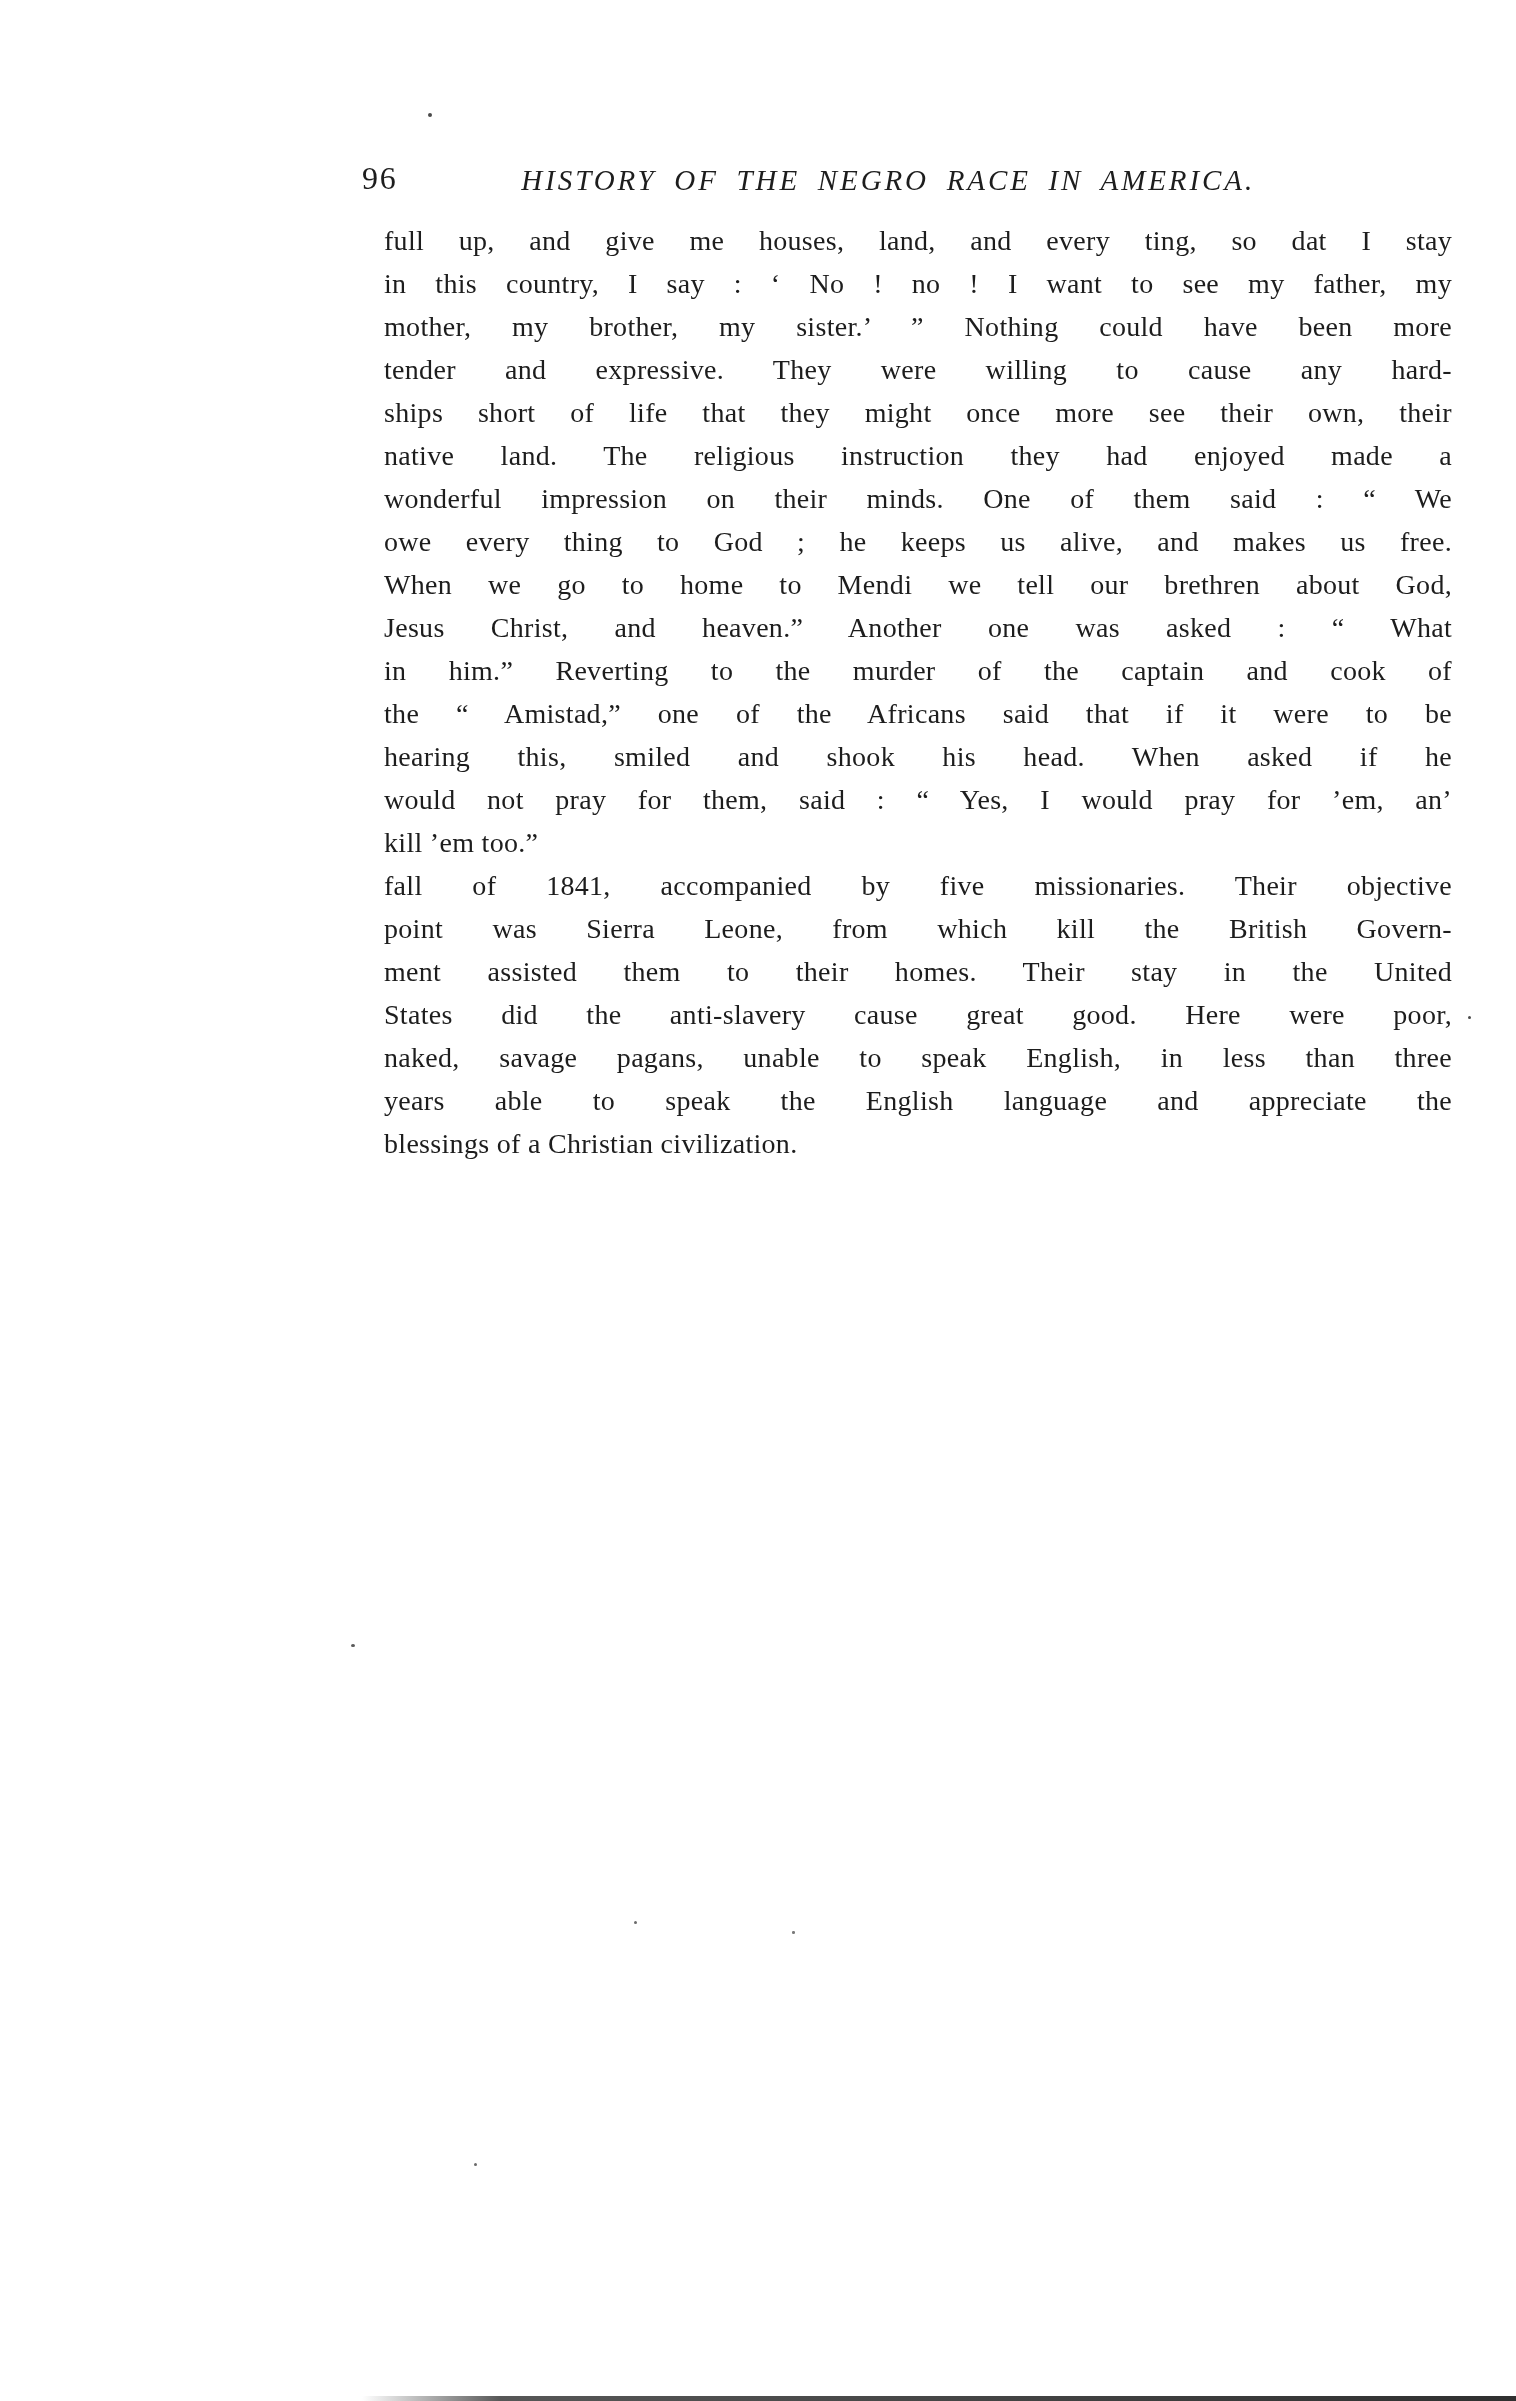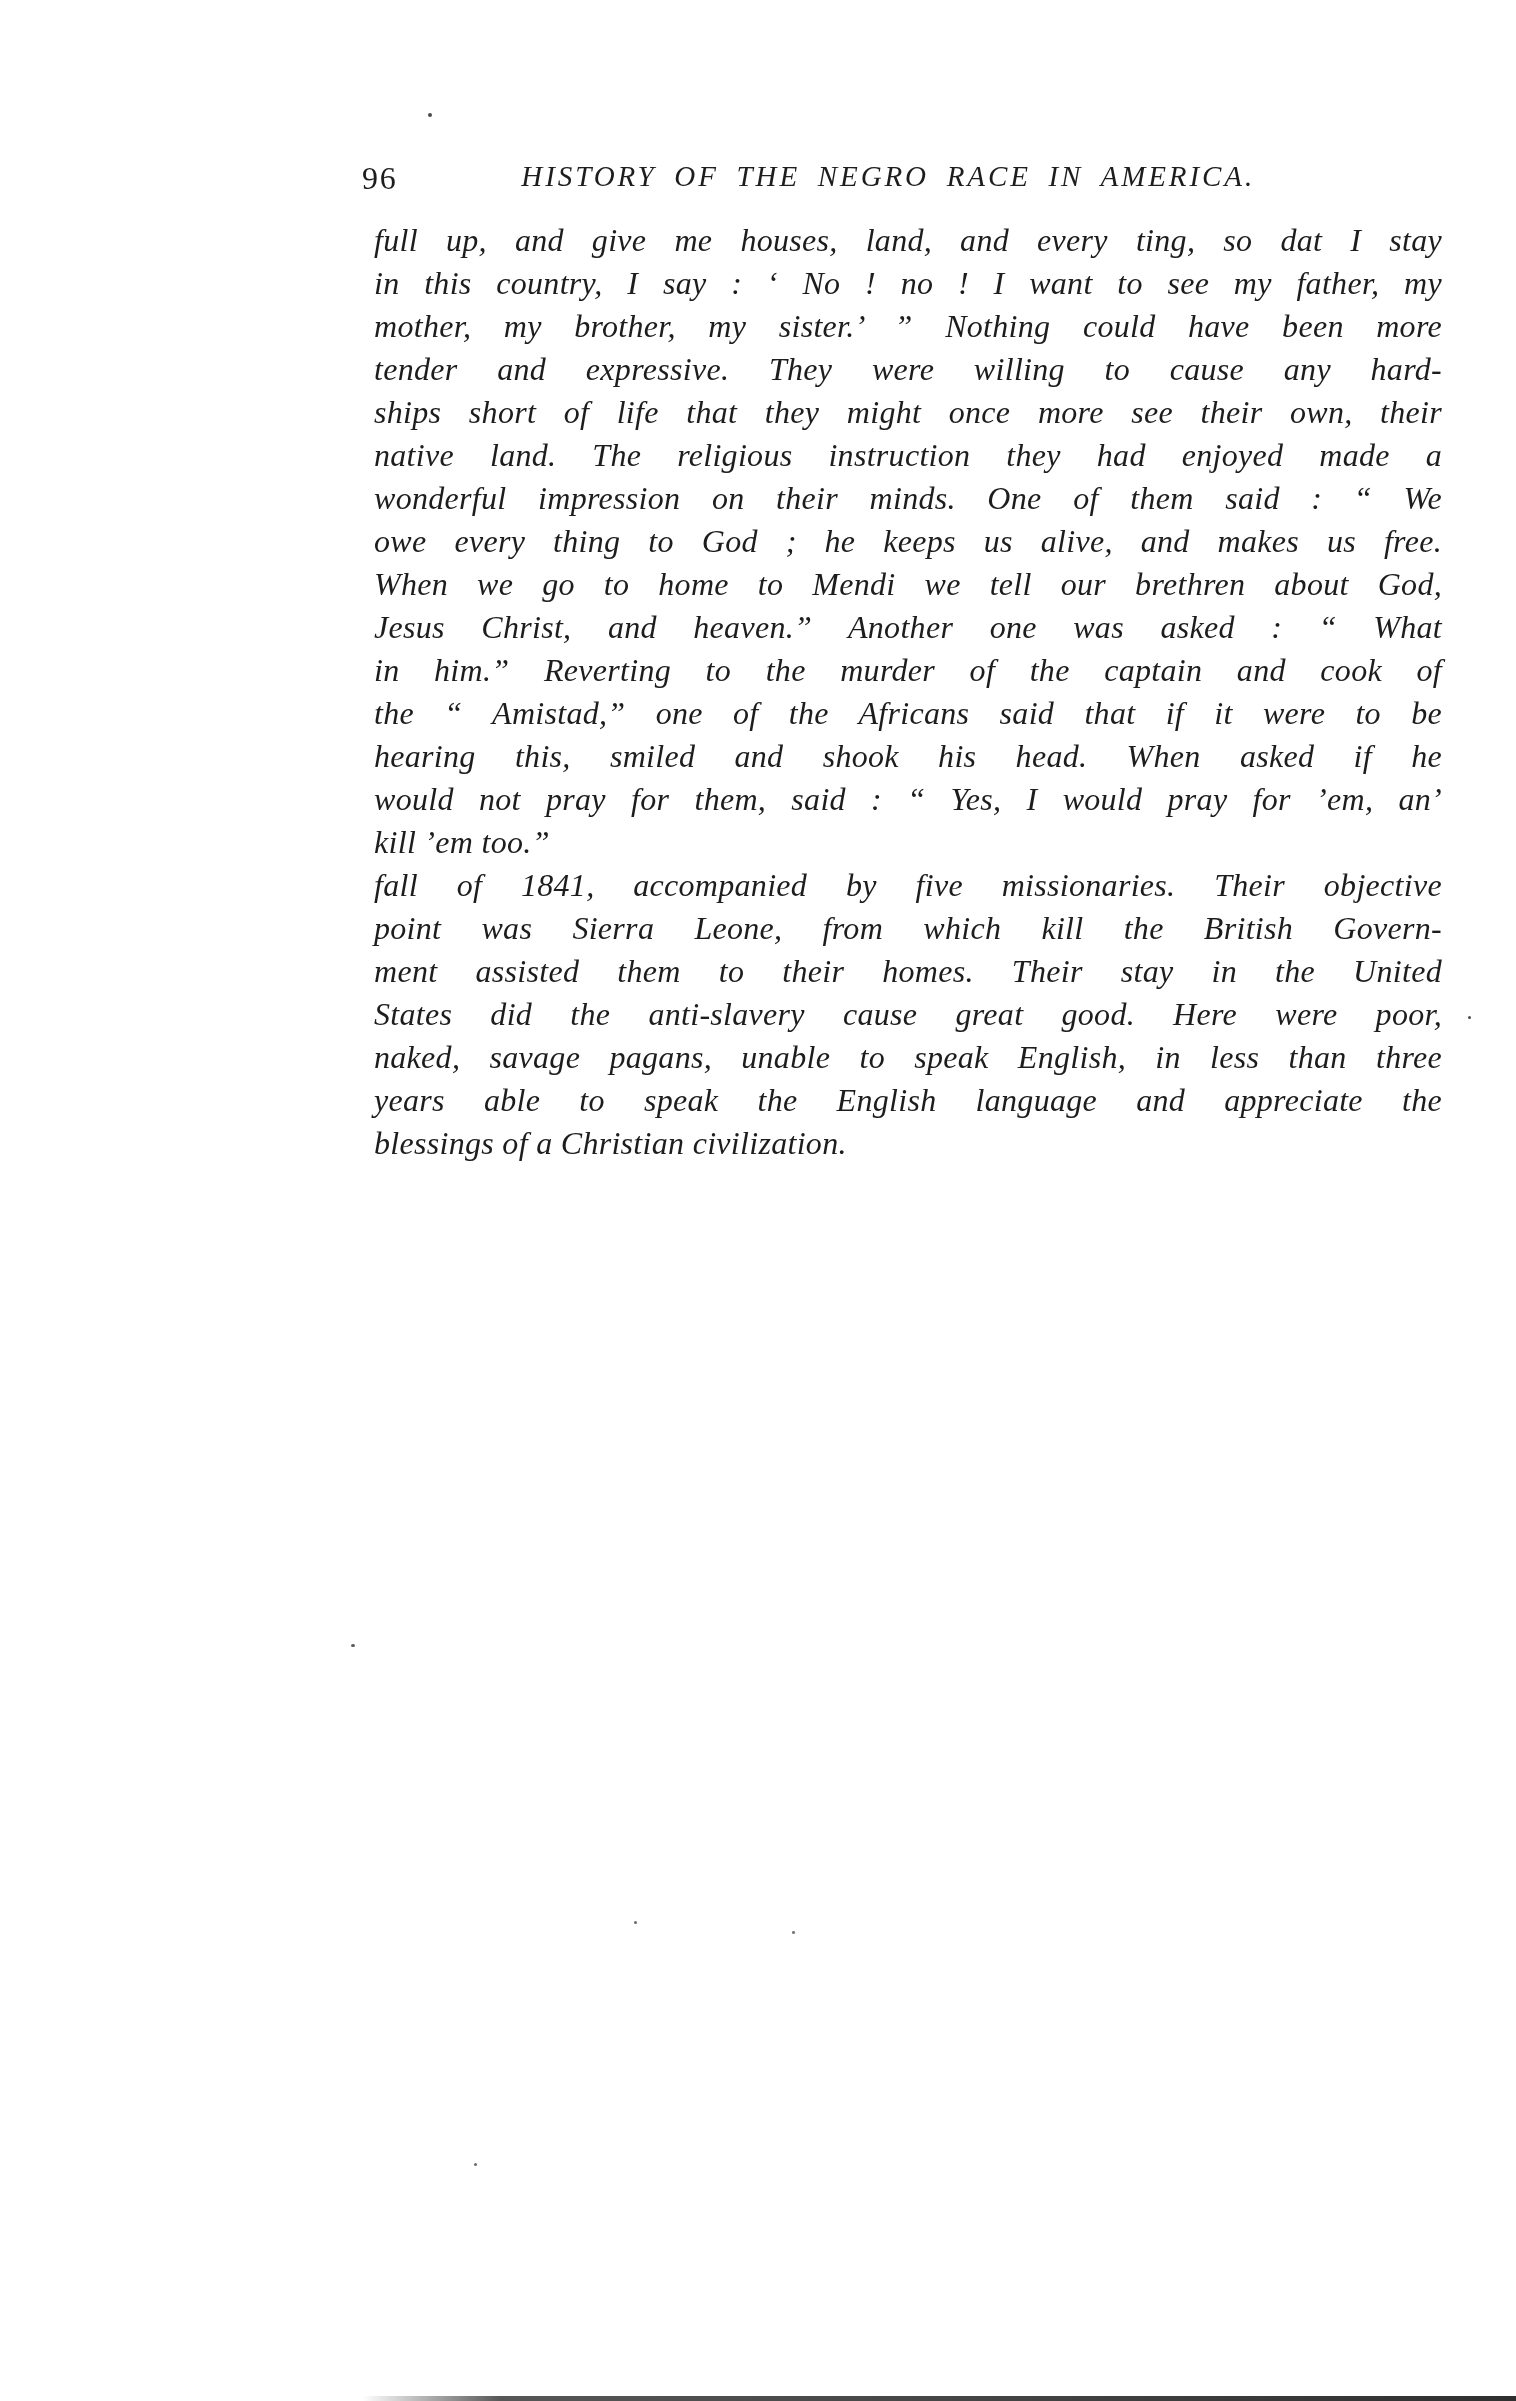--- a/index.html
+++ b/index.html
@@ -13,46 +13,45 @@
     overflow: hidden;
     font-family: "Liberation Serif", "DejaVu Serif", serif;
     color: var(--ink);
   }
   .running-header {
     position: absolute;
     left: 362px;
     top: 160px;
     width: 1068px;
     display: flex;
-    align-items: flex-start;
+    align-items: flex-end;
   }
   .page-number {
     font-size: 32px;
     letter-spacing: 1.7px;
     flex: 0 0 auto;
   }
   .running-title {
     flex: 1 1 auto;
     text-align: center;
     font-style: italic;
     font-size: 29px;
     letter-spacing: 2.9px;
     word-spacing: 7.6px;
     padding-right: 51px;
     white-space: nowrap;
   }
   .body-text {
     position: absolute;
-    left: 374px;
+    left: 384px;
     top: 219px;
     width: 1068px;
-    font-size: 32px;
+    font-size: 28px;
     line-height: 43px;
     letter-spacing: 0.3px;
-    font-style: italic;
   }
   .line {
     white-space: nowrap;
     text-align: justify;
     text-align-last: justify;
   }
   .line.end {
     text-align-last: left;
   }
   .line.indent-first {

